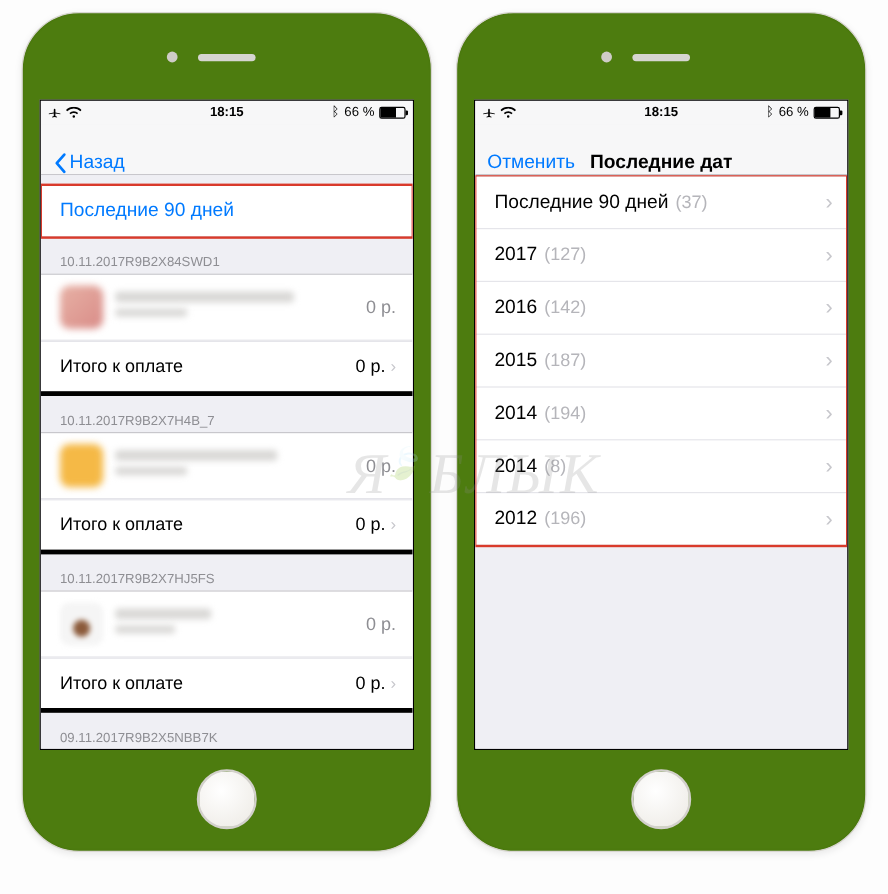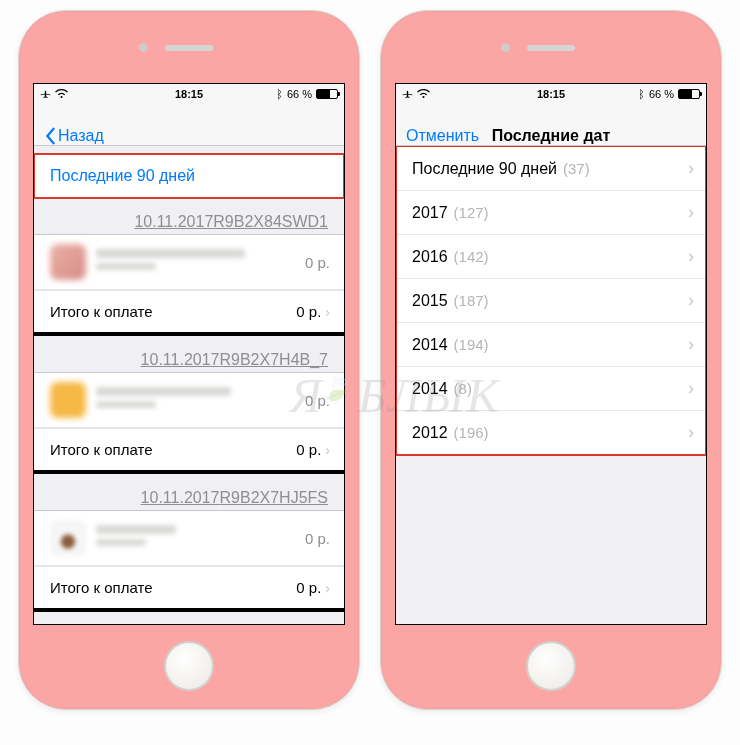--- a/index.html
+++ b/index.html
@@ -14,21 +14,21 @@
   .phones {
     display: flex;
     gap: 20px;
     position: absolute;
     top: 10px;
     left: 18px;
   }
   .phone {
     width: 342px;
     height: 700px;
-    background: #fca5a5;
+    background: #4d7c0f;
     border: 1px solid #d8d6d1;
     border-radius: 48px;
     box-shadow: 0 2px 6px rgba(0,0,0,0.08), inset 0 0 2px rgba(0,0,0,0.1);
     position: relative;
     padding: 72px 14px 84px 14px;
   }
   .speaker {
     position: absolute;
     top: 34px; left: 50%; transform: translateX(-50%);
     width: 48px; height: 6px;
@@ -126,23 +126,23 @@
     color: #007aff;
     border-top: 1px solid #c8c7cc;
     border-bottom: 1px solid #c8c7cc;
     margin-top: 8px;
   }
 
   .section {
     margin-top: 12px;
   }
   .sec-meta {
-    display: flex; justify-content: flex-end;
+    display: flex; justify-content: flex-start;
     padding: 3px 16px 3px 16px;
-    font-size: 16px; color: #8e8e93; text-decoration: underline;
+    font-size: 11px; color: #8e8e93;
   }
   .white-group {
     background: #fff;
     border-top: 1px solid #c8c7cc;
     border-bottom: 4px solid #000000;
   }
   .purchase-row {
     display: flex; align-items: center; gap: 10px;
     padding: 9px 14px 9px 16px;
     min-height: 48px;
@@ -302,20 +302,26 @@
               </div>
               <span class="price">0 р.</span>
             </div>
             <div class="total-row">
               <span>Итого к оплате</span>
               <span><span class="price">0 р.</span><span class="chev">›</span></span>
             </div>
           </div>
         </div>
 
+        <div class="section">
+          <div class="sec-meta">
+            <span>09.11.2017</span>
+            <span>R9B2X5NBB7K</span>
+          </div>
+        </div>
       </div>
     </div>
     <div class="home"></div>
   </div>
 
   <div class="phone">
     <div class="camera"></div>
     <div class="speaker"></div>
     <div class="screen">
       <div class="status">

